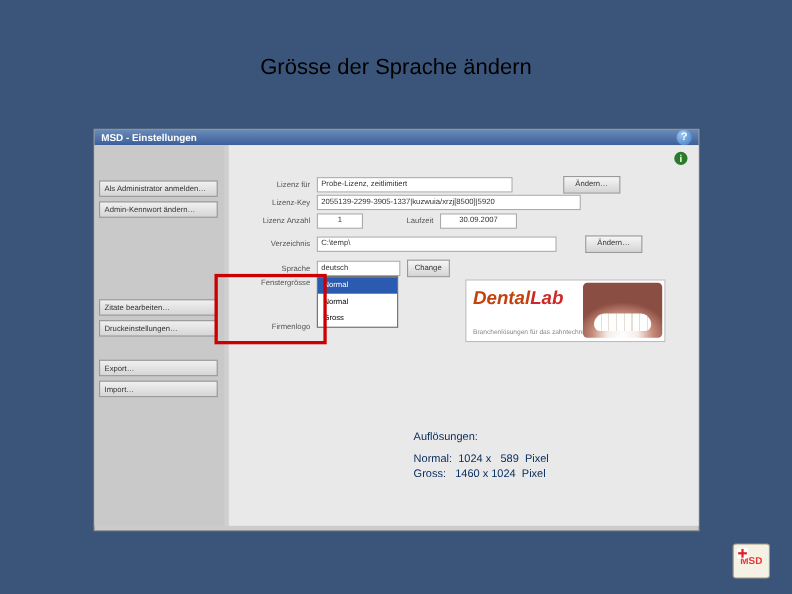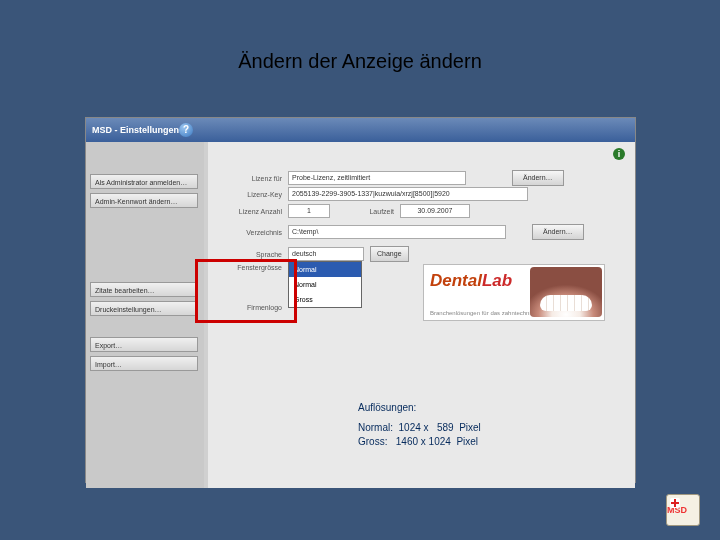--- a/index.html
+++ b/index.html
@@ -1,55 +1,55 @@
 <!DOCTYPE html>
 <html><head>
 <meta charset="utf-8">
 <style>
   html,body{margin:0;padding:0;width:720px;height:540px;background:#3a5579;font-family:Verdana,Arial,sans-serif;overflow:hidden}
   .slide{position:relative;width:720px;height:540px}
   .slide-title{position:absolute;top:22px;left:0;width:720px;text-align:center;font-size:20px;line-height:26px;color:#000}
   .app{position:absolute;left:86px;top:118px;width:549px;height:364px;background:#ccc;box-shadow:0 0 0 1px #888}
-  .app-titlebar{height:24px;background:linear-gradient(#6b8ab8,#3a5f9a);display:flex;align-items:center;justify-content:flex-start;padding:0 6px;font-size:9px;color:#fff;font-weight:bold}
+  .app-titlebar{height:14px;background:linear-gradient(#6b8ab8,#3a5f9a);display:flex;align-items:center;justify-content:space-between;padding:0 6px;font-size:9px;color:#fff;font-weight:bold}
   .help-icon{width:14px;height:14px;border-radius:50%;background:radial-gradient(circle at 35% 30%,#9cc6f0,#3a78c0);color:#fff;font-size:10px;line-height:14px;text-align:center;font-weight:bold}
   .app-body{position:relative;height:346px;background:#d0d0d0}
   .sidebar{position:absolute;left:0;top:0;width:118px;height:100%;background:#c9c9c9}
   .sbtn{position:absolute;left:4px;width:108px;height:15px;background:linear-gradient(#f0f0f0,#d6d6d6);border:1px solid #999;font-size:7px;line-height:15px;padding-left:4px;color:#333;box-sizing:border-box;overflow:hidden;text-overflow:ellipsis;white-space:nowrap}
   .content{position:absolute;left:122px;top:0;right:0;height:100%;background:#e9e9e9}
   .info-icon{position:absolute;right:10px;top:6px;width:12px;height:12px;border-radius:50%;background:#2a7a2a;color:#fff;font-size:9px;line-height:12px;text-align:center;font-weight:bold}
   .row{position:absolute;display:flex;align-items:center;font-size:7px;color:#333}
   .lbl{width:60px;text-align:right;margin-right:6px;color:#555}
   .fld{background:#fff;border:1px solid #aaa;height:12px;padding:0 3px;line-height:12px;font-size:7px;color:#333}
   .btn{background:linear-gradient(#f6f6f6,#d4d4d4);border:1px solid #999;height:14px;padding:0 10px;font-size:7px;color:#333;line-height:14px;margin-left:6px}
   .dd{position:absolute;background:#fff;border:1px solid #666;width:72px;font-size:7px}
   .dd-opt{padding:2px 5px;height:11px;line-height:11px}
   .dd-sel{background:#2b5bb0;color:#fff}
   .redbox{position:absolute;left:109px;top:117px;width:96px;height:58px;border:3px solid #cc0000;pointer-events:none}
   .logo{position:absolute;left:215px;top:122px;width:180px;height:55px;border:1px solid #bbb;background:#fff}
   .logo-l{position:absolute;left:6px;top:6px;font-size:17px;font-weight:bold;font-style:italic}
   .logo-blue{color:#c2410c}.logo-red{color:#cc2a2a}
   .logo-sub{position:absolute;left:6px;bottom:4px;font-size:6px;color:#888}
   .teeth{position:absolute;right:2px;top:2px;width:72px;height:50px;border-radius:4px;background:radial-gradient(ellipse 50px 35px at 50% 95%, #fff 0%, #f6ece6 28%, #c88a7a 55%, #8a4e42 85%)}
   .teeth::after{content:"";position:absolute;bottom:6px;left:10px;right:10px;height:16px;border-radius:10px 10px 6px 6px;background:repeating-linear-gradient(90deg,#fff 0 6px,#e9ded6 6px 7px)}
-  .res{position:absolute;left:150px;font-size:10px;color:#052a5c}
+  .res{position:absolute;left:168px;font-size:10px;color:#052a5c}
   .res-lbl{top:260px}.res-n{top:280px}.res-g{top:294px}
-  .corner-logo{position:absolute;right:20px;bottom:14px;width:32px;height:30px;border:1px solid #a09880;border-radius:3px;background:#f5f1e4;display:flex;align-items:center;}
+  .corner-logo{position:absolute;right:20px;bottom:14px;width:32px;height:30px;border:1px solid #a09880;border-radius:3px;background:#f5f1e4;display:flex;align-items:center;justify-content:center}
   .msd{font-size:9px;font-weight:bold;color:#e33}
   .cross{position:absolute;left:3px;top:3px;width:10px;height:10px;background:#fff;border-radius:2px}
   .cross::before,.cross::after{content:"";position:absolute;background:#d22}
   .cross::before{left:4px;top:1px;width:2px;height:8px}
   .cross::after{left:1px;top:4px;width:8px;height:2px}
 </style>
 </head>
 <body>
 
 <div class="slide">
   <div class="slide-title">
     <br>
-    <span>Ändern der Anzeige ändern</span>
+    <span>Grösse der Sprache ändern</span>
   </div>
 
   <div class="app">
     <div class="app-titlebar">
       <span>MSD - Einstellungen</span>
       <span class="help-icon">?</span>
     </div>
     <div class="app-body">
       <div class="sidebar">
         <div class="sbtn" style="top:32px">Als Administrator anmelden…</div>

